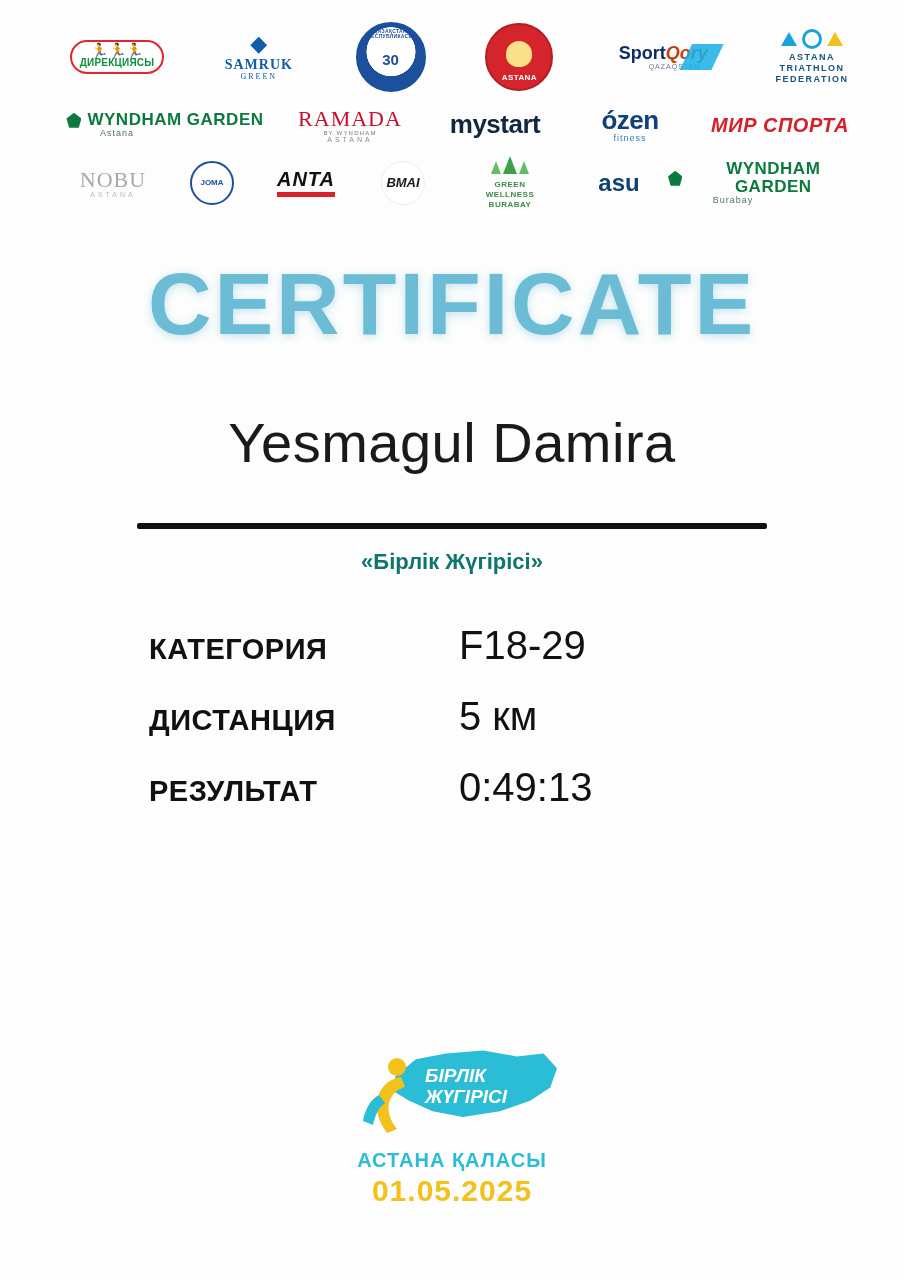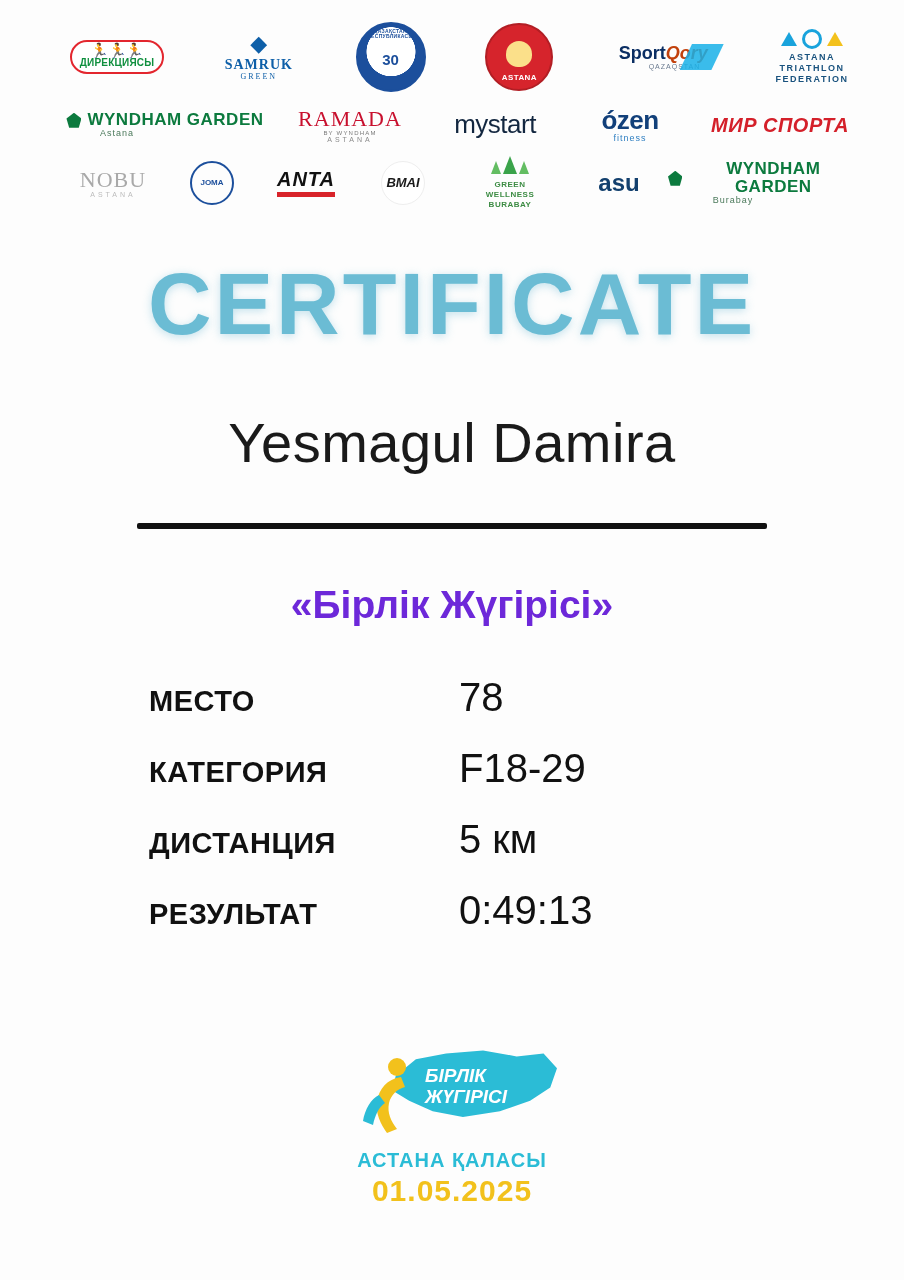--- a/index.html
+++ b/index.html
@@ -230,21 +230,21 @@
   .logo-ramada { width: 140px; }
   .ramada-name {
     font-family: "Liberation Serif", serif;
     font-size: 22px;
     color: #c8102e;
     letter-spacing: 1px;
   }
   .ramada-sub1 { font-size: 6px; color: #7a7a7a; letter-spacing: 1.2px; }
   .ramada-sub2 { font-size: 7px; color: #8a8a8a; letter-spacing: 3px; }
   .logo-mystart { width: 130px; }
-  .mystart-name { font-size: 26px; font-weight: normal; color: #12263f; letter-spacing: -.5px;}
+  .mystart-name { font-size: 26px; font-weight: bold; color: #12263f; letter-spacing: -.5px;}
   .logo-ozen { width: 120px; }
   .ozen-name { font-size: 26px; font-weight: bold; color: #12407a; letter-spacing: -.5px;}
   .ozen-sub { font-size: 9px; color: #2f7fc1; letter-spacing: 1px; }
   .logo-mirsporta { width: 160px; }
   .mir-name { font-size: 20px; font-style: italic; font-weight: bold; color: #d4202a; letter-spacing: .5px;}
 
   
   .row3 { height: 50px; padding: 0 6px; }
   .logo-nobu { width: 110px; }
   .nobu-name { font-family: "Liberation Serif", serif; font-size: 22px; color: #a9a9a9; letter-spacing: 1px;}
@@ -311,24 +311,24 @@
 
   .divider {
     width: 630px;
     height: 6px;
     background: #111;
     margin-top: 48px;
     border-radius: 2px;
   }
 
   .event {
-    margin-top: 54px;
-    font-size: 39px;
-    font-weight: bold;
-    color: #6d28d9;
+    margin-top: 20px;
+    font-size: 22px;
+    font-weight: bold;
+    color: #0f766e;
   }
 
   
   .results {
     margin-top: 48px;
     width: 610px;
     display: flex;
     flex-direction: column;
     gap: 26px;
   }
@@ -544,24 +544,20 @@
 
   <div class="title">CERTIFICATE</div>
 
   <div class="recipient">Yesmagul Damira</div>
 
   <div class="divider"></div>
 
   <div class="event">«Бірлік Жүгірісі»</div>
 
   <div class="results">
-    <div class="result-row">
-      <div class="result-label">МЕСТО</div>
-      <div class="result-value">78</div>
-    </div>
     <div class="result-row">
       <div class="result-label">КАТЕГОРИЯ</div>
       <div class="result-value">F18-29</div>
     </div>
     <div class="result-row">
       <div class="result-label">ДИСТАНЦИЯ</div>
       <div class="result-value">5 км</div>
     </div>
     <div class="result-row">
       <div class="result-label">РЕЗУЛЬТАТ</div>

